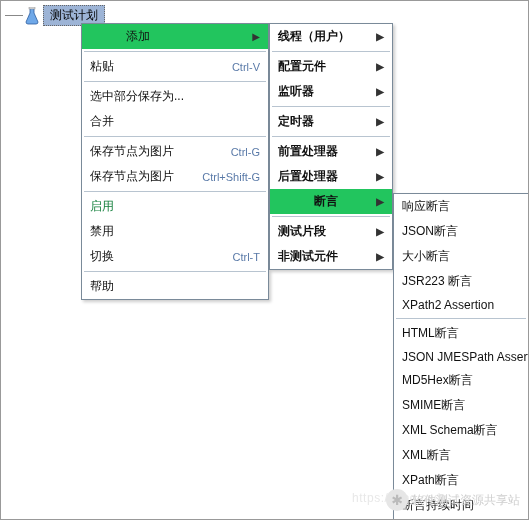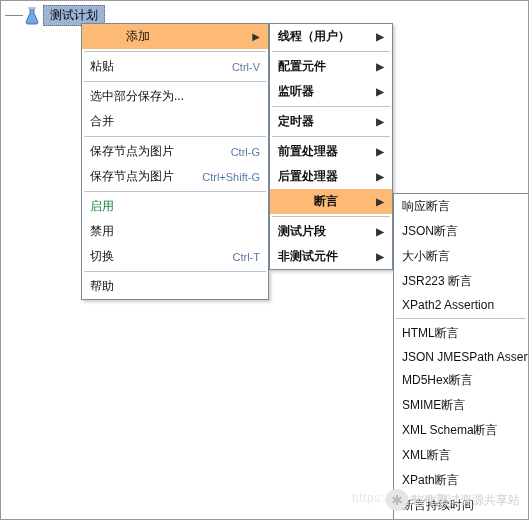--- a/index.html
+++ b/index.html
@@ -6,21 +6,21 @@
 body { background: #fff; width: 529px; height: 520px; position: relative; border: 1px solid #999; }
 .tree { position: absolute; top: 4px; left: 4px; display: flex; align-items: center; }
 .tree-line { width: 18px; height: 1px; border-top: 1px solid #888; margin-right: 2px; position: relative; }
 .flask { width: 14px; height: 18px; display: inline-block; vertical-align: middle; margin-right: 4px; }
 .tree-label { background: #9db4d6; color: #000; padding: 1px 6px; border: 1px dotted #666; }
 .menu { position: absolute; background: #fff; border: 1px solid #7a8a99; box-shadow: 2px 2px 3px rgba(0,0,0,0.2); }
 .menu1 { top: 22px; left: 80px; width: 188px; }
 .menu2 { top: 22px; left: 268px; width: 124px; font-weight: bold; }
 .menu3 { top: 192px; left: 392px; width: 136px; }
 .menu-item { display: flex; align-items: center; padding: 4px 8px; cursor: pointer; color: #111; white-space: nowrap; gap: 6px; min-height: 22px; }
-.menu-item.highlight { background: #fdba74; padding-left: 44px; }
+.menu-item.highlight { background: #22c55e; padding-left: 44px; }
 .menu-item.disabled { color: #15803d; }
 .menu-label { flex: 1; }
 .shortcut { color: #5a7aa8; font-size: 11px; margin-left: 16px; }
 .arrow { color: #333; font-size: 10px; margin-left: auto; }
 .menu-sep { height: 1px; background: #b8c4d0; margin: 2px 2px; }
 .watermark { position: absolute; right: 8px; bottom: 8px; color: #cfcfcf; font-size: 12px; display: flex; align-items: center; gap: 4px; }
 .wm-circle { width: 22px; height: 22px; border-radius: 50%; background: #e6e6e6; display: flex; align-items: center; justify-content: center; color: #bbb; font-size: 14px; }
 .wm-url { position: absolute; right: 80px; bottom: 14px; color: #e8e8e8; font-size: 12px; letter-spacing: 0.5px; }
 </style>
 </head>

